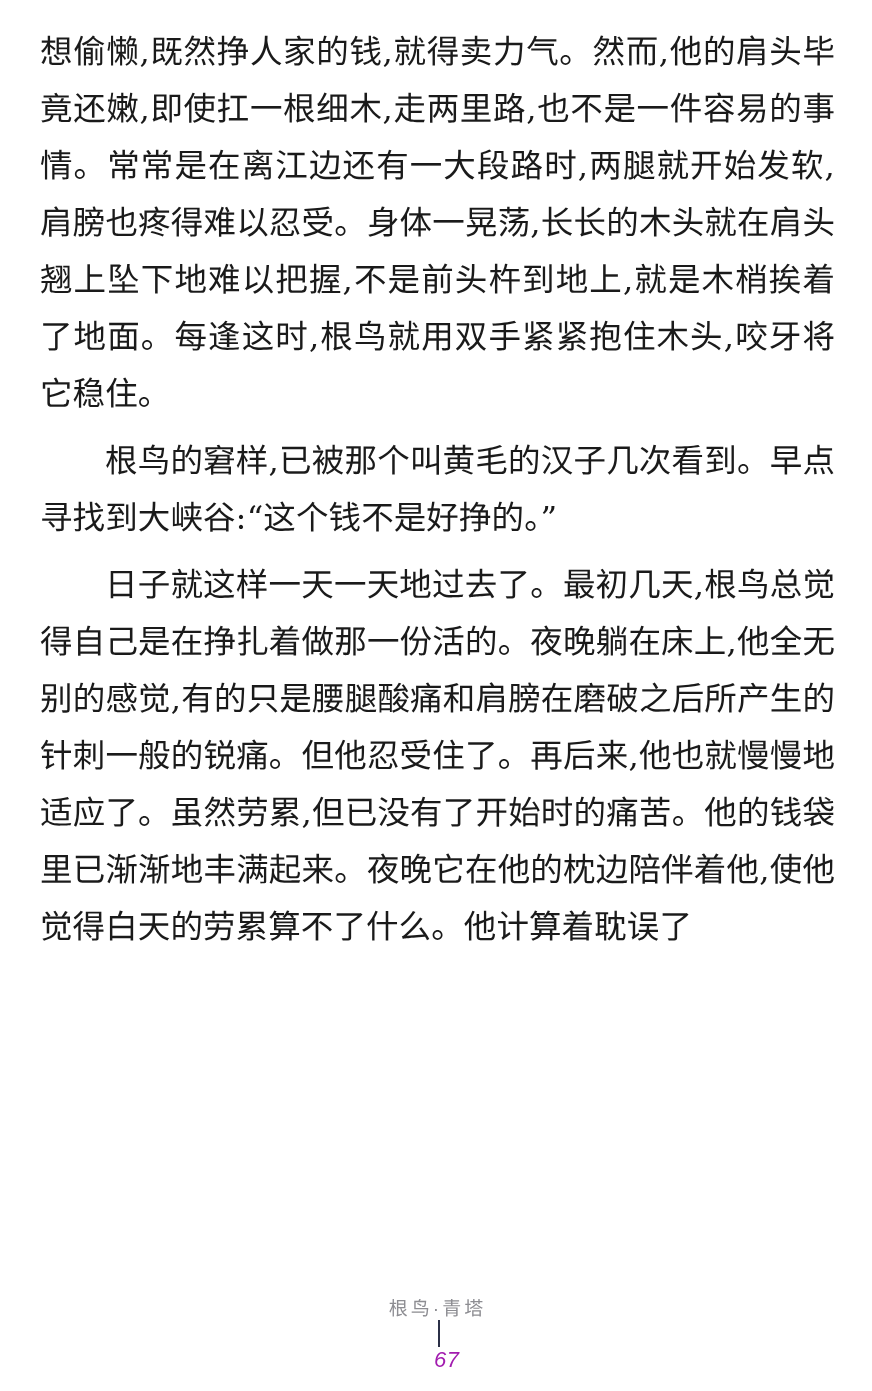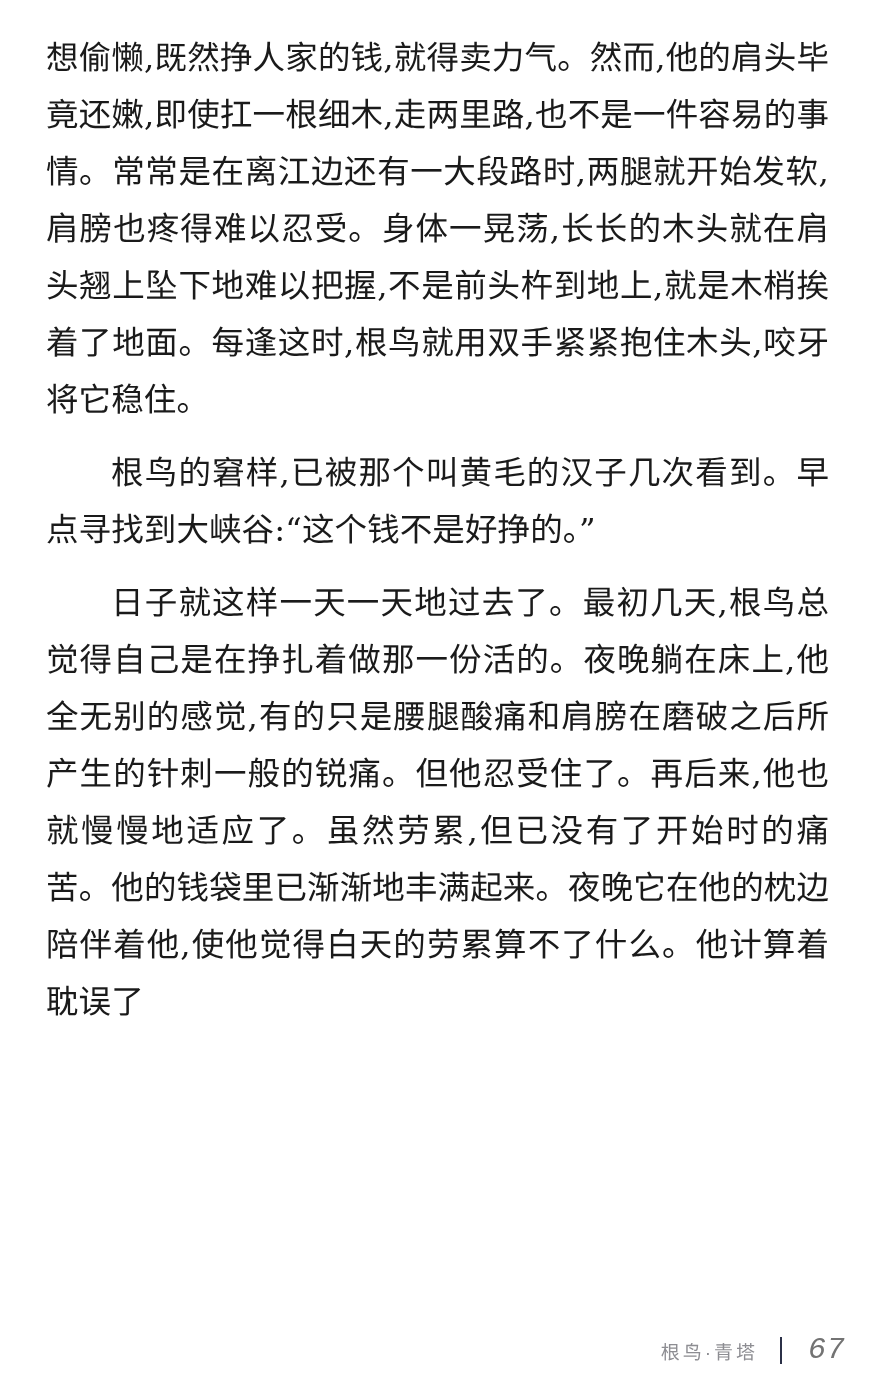--- a/index.html
+++ b/index.html
@@ -19,21 +19,21 @@
   }
 
   .text-block {
     position: absolute;
     left: 30px;
     top: 14px;
     width: 815px;
   }
 
   .para {
-    margin: 16px;
+    margin: 10px;
     font-family: "DejaVu Serif", "Liberation Serif", serif;
     font-size: 32.5px;
     line-height: 57px;
     color: #1a1a1a;
     text-align: justify;
     text-align-last: left;
     text-justify: inter-character;
     letter-spacing: 0.1px;
     word-break: break-all;
     -webkit-font-smoothing: antialiased;
@@ -46,44 +46,45 @@
   
   .footer {
     position: absolute;
     left: 30px;
     right: 27px;
     bottom: 18px;
     height: 46px;
     display: flex;
     align-items: center;
     justify-content: flex-end;
+    flex-direction: column;
   }
 
   .running-head {
     font-family: "Liberation Sans", "DejaVu Sans", sans-serif;
     font-size: 19px;
     letter-spacing: 3px;
     color: #8d8d92;
     white-space: nowrap;
   }
 
   .footer-rule {
     display: inline-block;
     width: 2px;
     height: 27px;
     background: #2b3047;
     margin: 0 19px 0 22px;
     flex: 0 0 auto;
   }
 
   .page-number {
-    font-family: Liberation Mono, monospace;
+    font-family: Liberation Sans, sans-serif;
     font-style: italic;
-    font-size: 30px;
-    color: #737373;
+    font-size: 22px;
+    color: #a21caf;
     letter-spacing: 0.5px;
     min-width: 44px;
     text-align: right;
   }
 </style>
 </head>
 <body>
 
 <div class="page">
 

